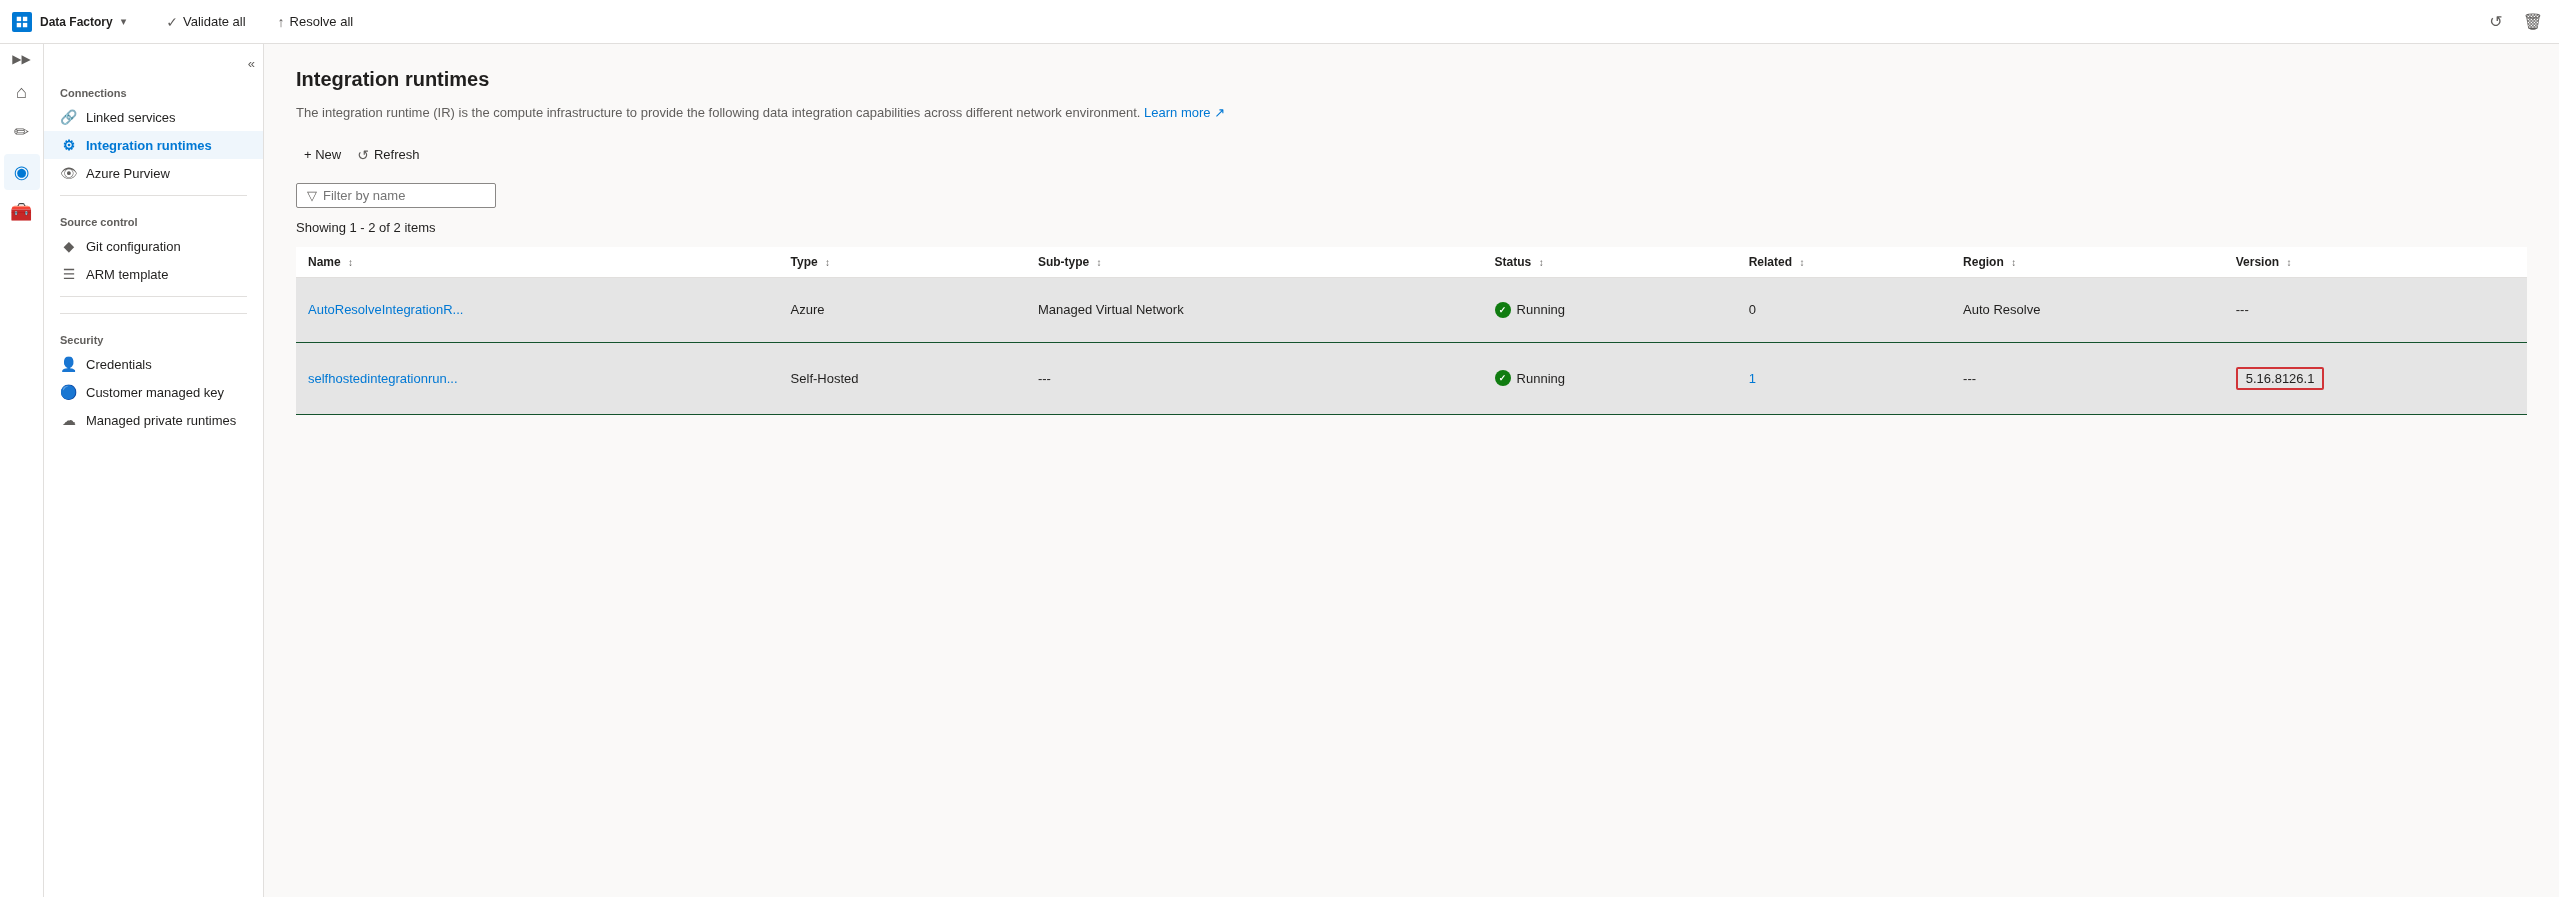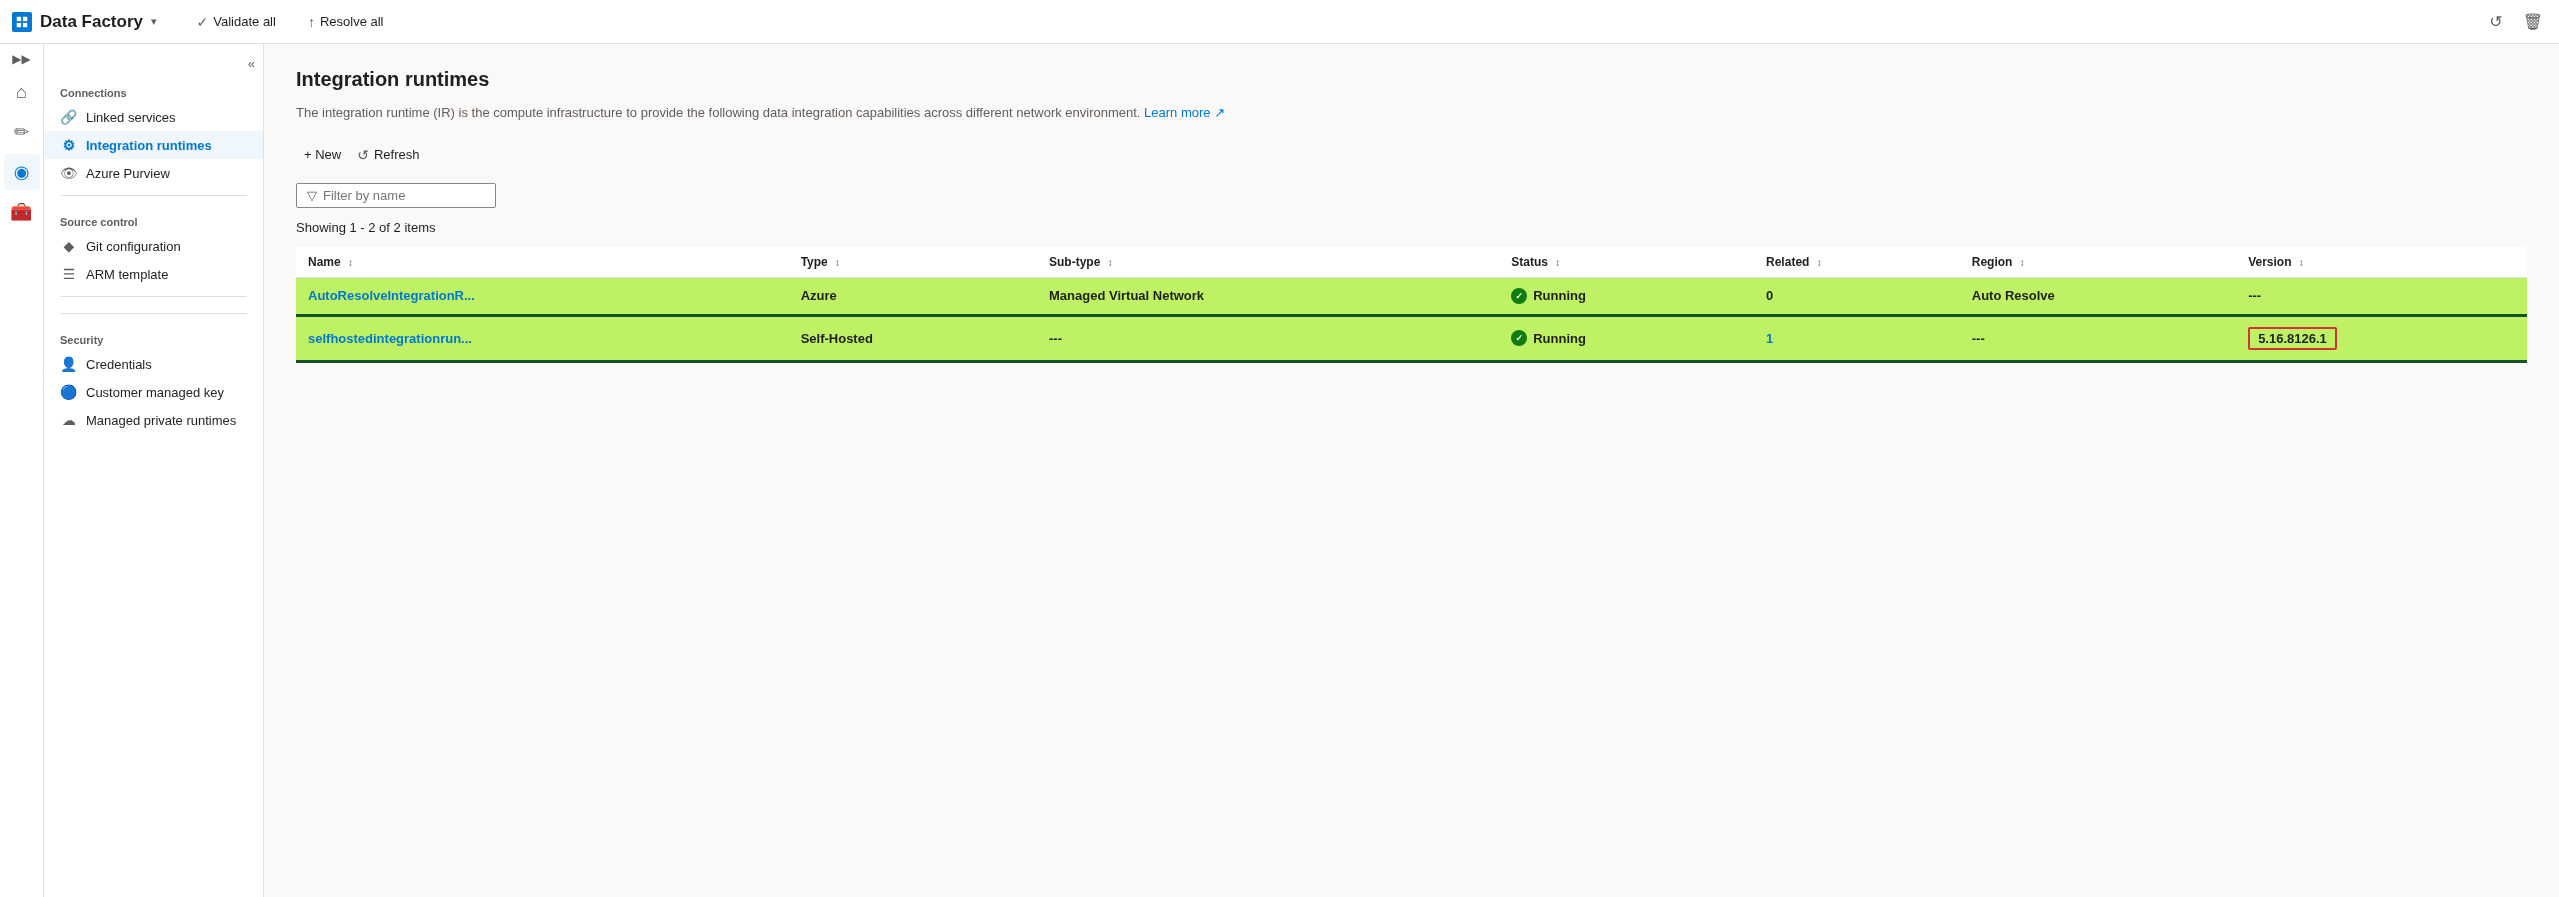--- a/index.html
+++ b/index.html
@@ -6,21 +6,21 @@
     body { font-family: 'Segoe UI', Arial, sans-serif; font-size: 13px; color: #201f1e; background: #f3f2f1; display: flex; flex-direction: column; height: 100vh; overflow: hidden; }
 
     
     .topbar {
       display: flex; align-items: center; background: #fff; border-bottom: 1px solid #e1dfdd;
       height: 44px; padding: 0 12px; gap: 16px; flex-shrink: 0;
     }
     .topbar-left { display: flex; align-items: center; gap: 8px; }
     .df-icon { width: 20px; height: 20px; background: #0078d4; border-radius: 2px; display: flex; align-items: center; justify-content: center; }
     .df-icon svg { fill: white; width: 14px; height: 14px; }
-    .topbar-title { font-size: 17px; font-weight: 600; color: #201f1e; }
+    .topbar-title { font-size: 12px; font-weight: 600; color: #201f1e; }
     .topbar-chevron { color: #605e5c; font-size: 11px; cursor: pointer; }
     .topbar-actions { display: flex; align-items: center; gap: 16px; margin-left: 16px; }
     .topbar-right { margin-left: auto; display: flex; align-items: center; gap: 12px; }
     .topbar-icon-btn { background: none; border: none; cursor: pointer; color: #605e5c; font-size: 16px; padding: 4px; }
 
     
     .main-layout { display: flex; flex: 1; overflow: hidden; }
 
     
     .icon-rail {
@@ -64,27 +64,27 @@
       display: flex; align-items: center; border: 1px solid #8a8886; border-radius: 2px;
       padding: 4px 10px; width: 200px; gap: 6px; background: #fff; margin-bottom: 12px;
     }
     .filter-box input { border: none; outline: none; font-size: 13px; color: #201f1e; flex: 1; background: transparent; }
     .filter-icon { color: #605e5c; font-size: 13px; }
 
     
     .items-count { font-size: 13px; color: #201f1e; margin-bottom: 12px; }
 
     
-    .data-table { width: 100%; border-collapse: collapse; background: #bef264; }
+    .data-table { width: 100%; border-collapse: collapse; background: #e5e5e5; }
     .data-table th {
       text-align: left; padding: 8px 12px; font-size: 12px; font-weight: 600; color: #201f1e;
       border-bottom: 1px solid #e1dfdd; background: #fff; white-space: nowrap;
     }
     .data-table th .sort-icon { font-size: 10px; color: #605e5c; margin-left: 4px; }
-    .data-table td { padding: 10px 12px; font-size: 13px; border-bottom: 3px solid #14532d; font-weight: bold; }
+    .data-table td { padding: 24px 12px; font-size: 13px; border-bottom: 1px solid #14532d; }
     .data-table a { color: #0078d4; text-decoration: none; }
     .status-badge { display: flex; align-items: center; gap: 6px; }
     .status-dot { width: 16px; height: 16px; border-radius: 50%; background: #107c10; display: flex; align-items: center; justify-content: center; }
     .status-dot::after { content: '✓'; color: white; font-size: 9px; font-weight: bold; }
     .version-highlight {
       border: 2px solid #d13438; padding: 2px 8px; border-radius: 2px; font-size: 13px; display: inline-block;
     }
   </style>
 </head>
 <body>

